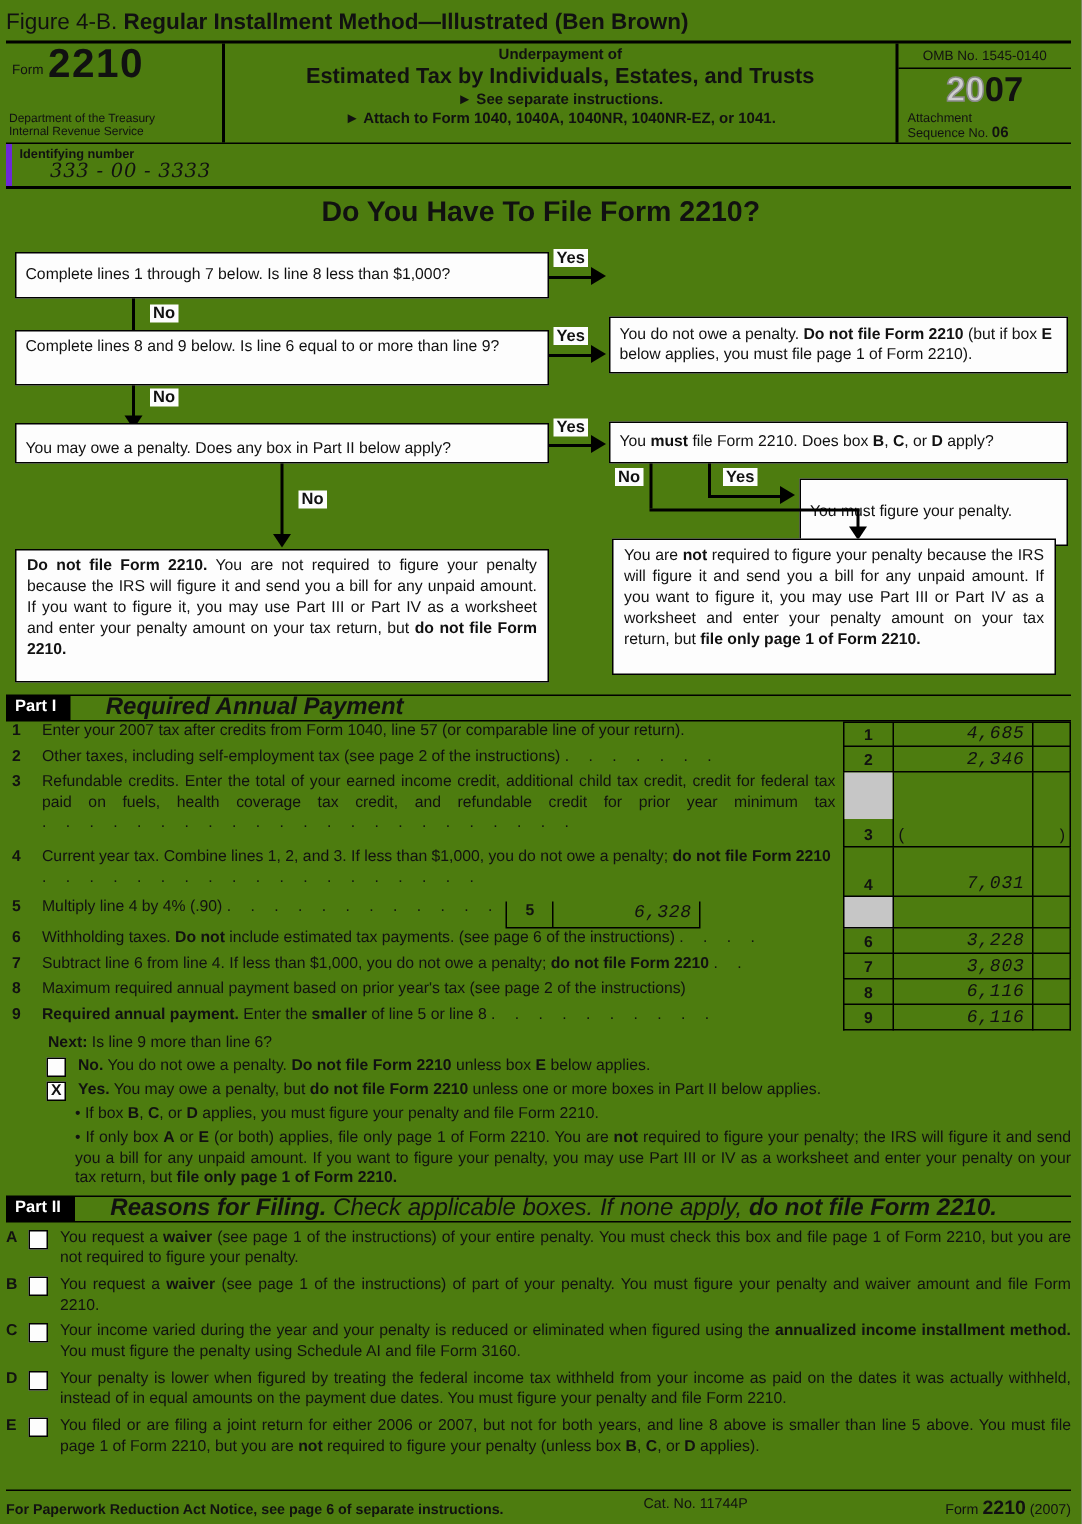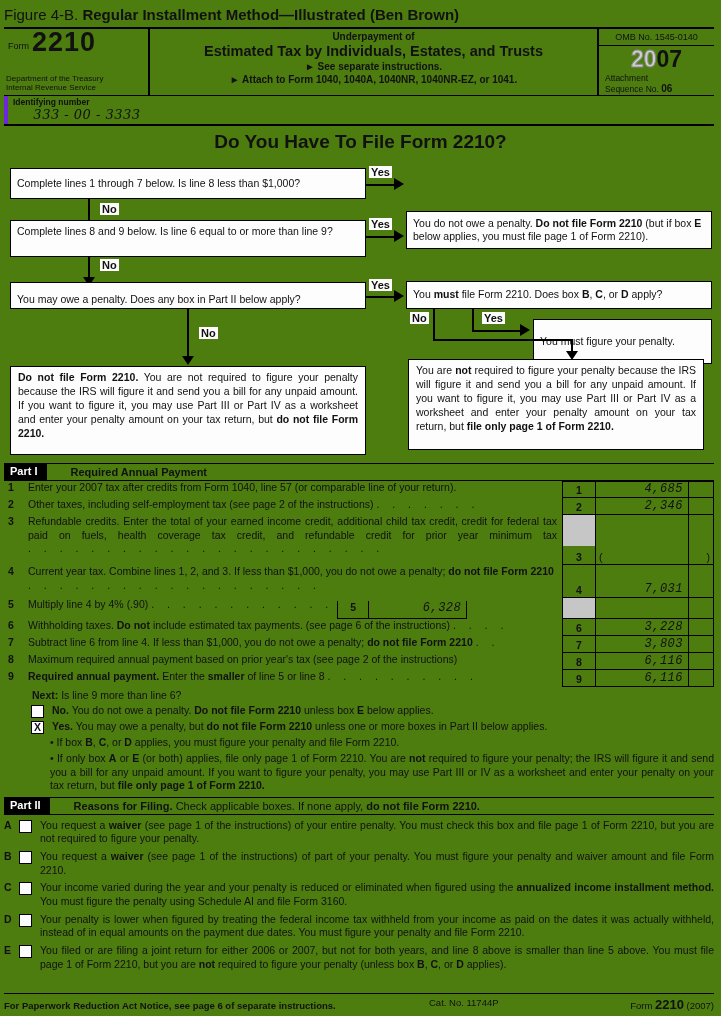--- a/index.html
+++ b/index.html
@@ -45,21 +45,21 @@
   .fbox.just{text-align:justify;padding:4px 7px;line-height:1.33;}
   .vline{position:absolute;width:0;border-left:2px solid #000;}
   .hline{position:absolute;height:0;border-top:2px solid #000;}
   .arr-d{position:absolute;width:0;height:0;border-left:6px solid transparent;border-right:6px solid transparent;border-top:9px solid #000;}
   .arr-r{position:absolute;width:0;height:0;border-top:6px solid transparent;border-bottom:6px solid transparent;border-left:10px solid #000;}
   .flabel{position:absolute;font-weight:bold;font-size:11px;background:#fdfdfd;padding:0 2px;}
 
   
   .part-bar{display:flex;align-items:center;border-top:1.5px solid #000;border-bottom:1px solid #000;margin:4px 7px 0 4px;height:18px;box-sizing:border-box;}
   .part-label{background:#000;color:#fff;font-weight:bold;font-size:11px;padding:2px 9px 3px 6px;margin-right:24px;line-height:1;}
-  .part-title{font-size:11px;}
+  .part-title{font-size:16px;font-style:italic;}
 
   
   .p1{margin:0 7px 0 4px;font-size:10.5px;}
   .p1row{display:flex;align-items:stretch;}
   .p1left{flex:1;display:flex;padding-right:5px;min-width:0;}
   .p1num{width:24px;font-weight:bold;padding-left:4px;flex-shrink:0;box-sizing:border-box;}
   .p1text{flex:1;line-height:1.3;}
   .cnum{width:34px;border-left:1.2px solid #000;border-right:1.2px solid #000;border-bottom:1.2px solid #000;text-align:center;font-weight:bold;display:flex;flex-direction:column;box-sizing:border-box;flex-shrink:0;}
   .cnum .numtxt{margin-top:auto;padding-bottom:1px;}
   .camt{width:92px;border-bottom:1.2px solid #000;display:flex;align-items:flex-end;justify-content:flex-end;padding:0 5px 1px;box-sizing:border-box;flex-shrink:0;}

